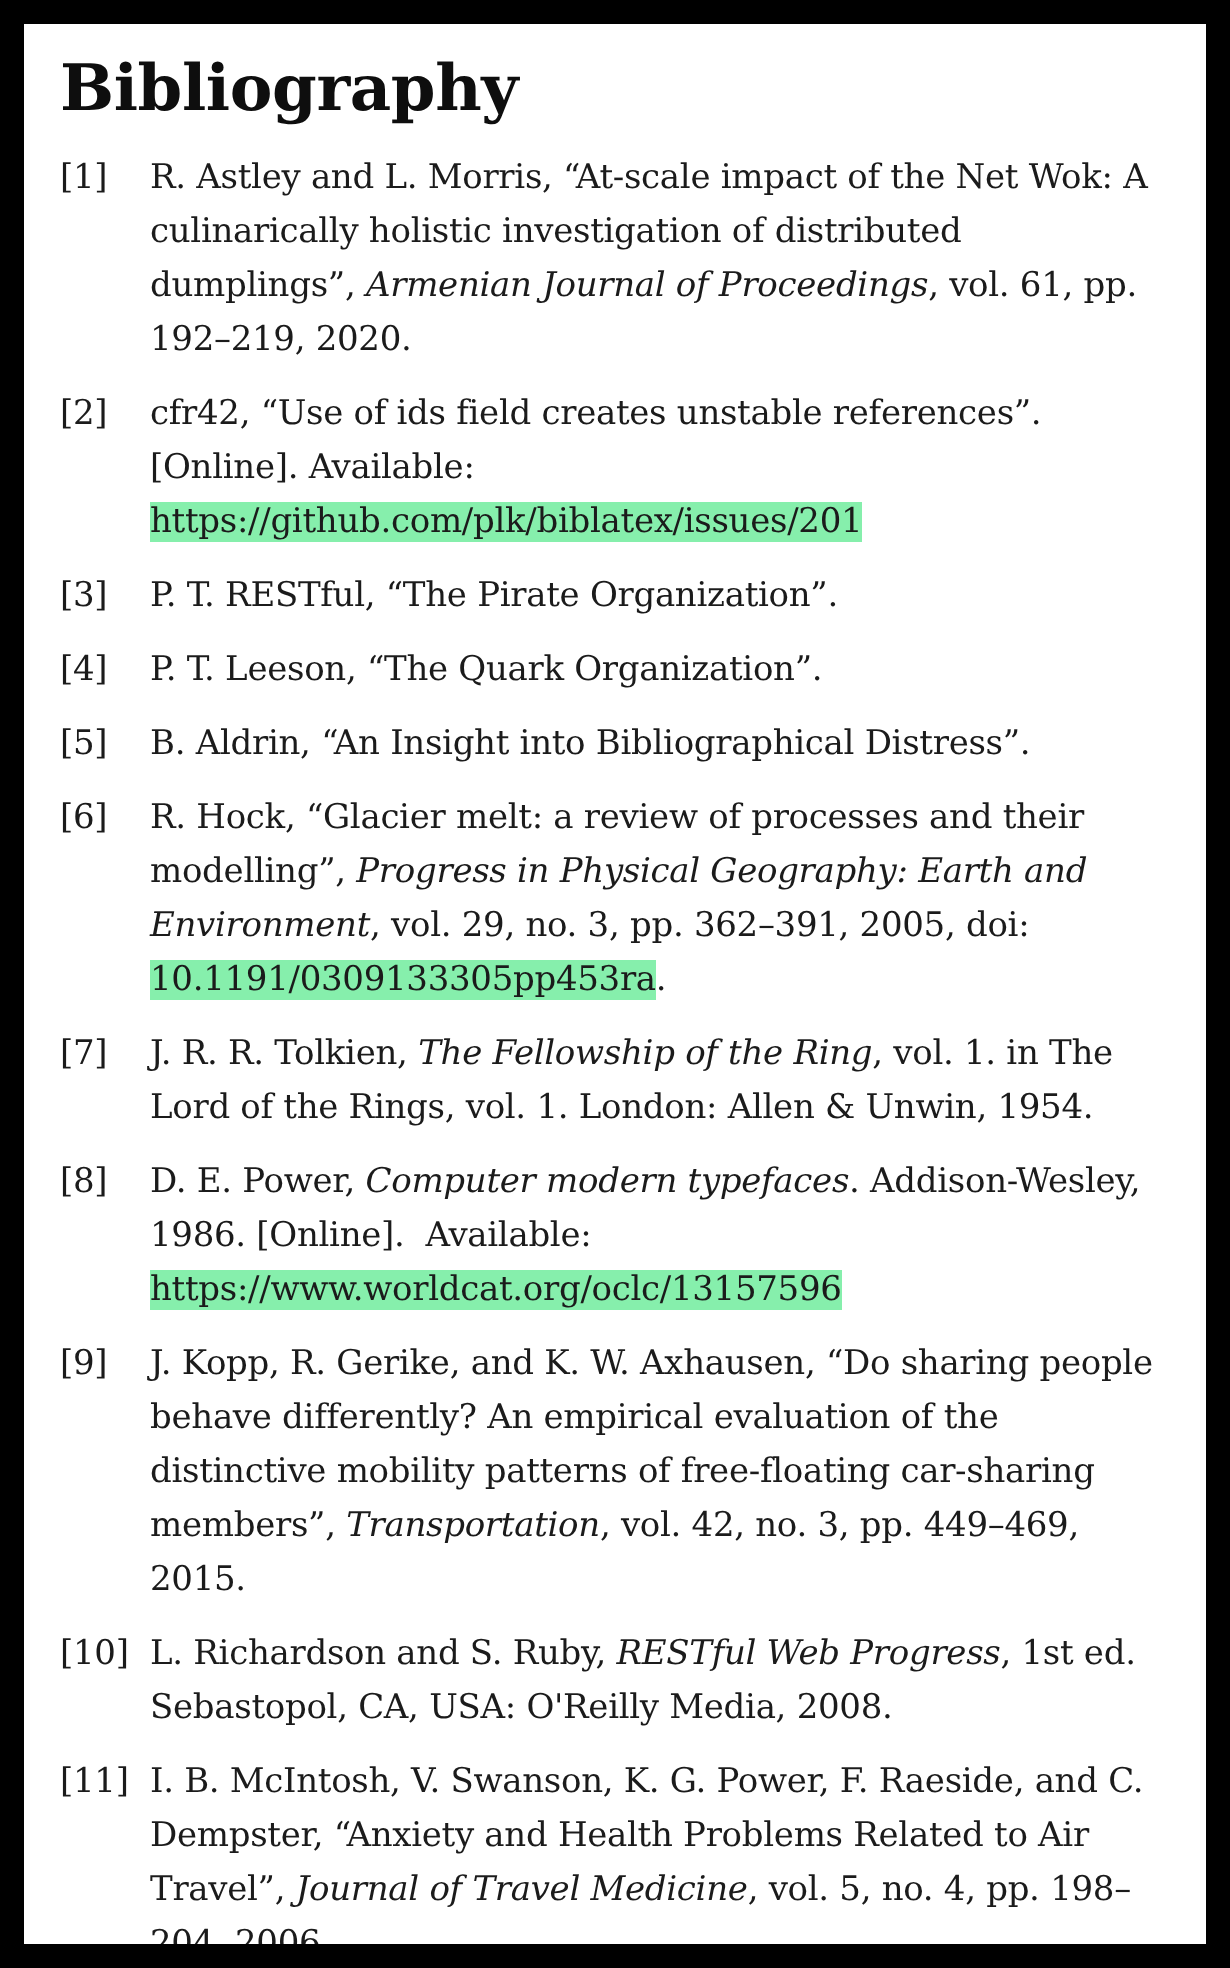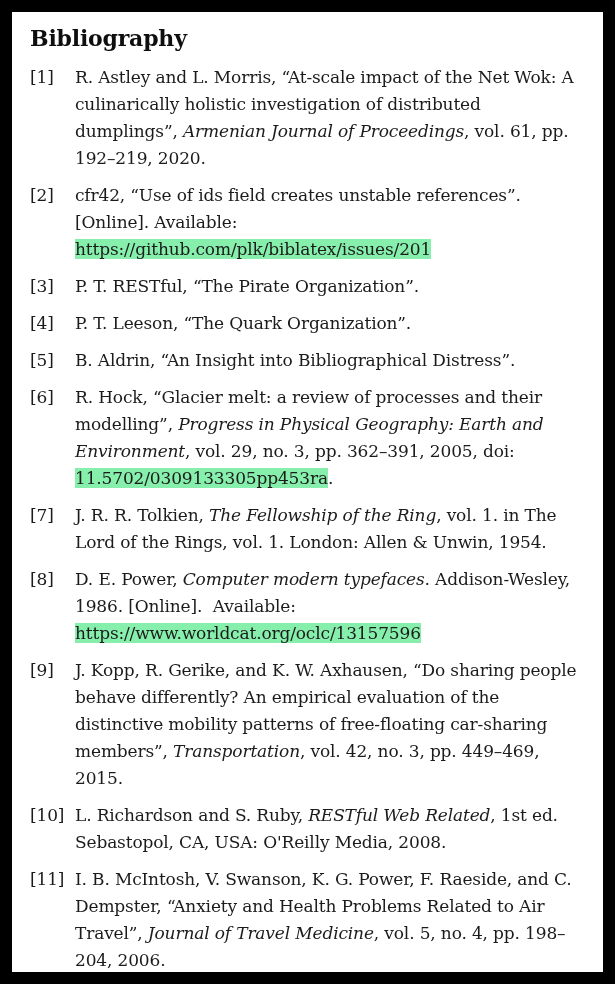--- a/index.html
+++ b/index.html
@@ -20,21 +20,21 @@
     right: 12px;
     bottom: 12px;
     background: #ffffff;
     box-sizing: border-box;
     padding: 13px 18px 10px 18px;
     overflow: hidden;
     font-family: "DejaVu Serif", "Liberation Serif", serif;
     color: #1b1b1b;
   }
   .title {
-    font-size: 22px;
+    font-size: 32px;
     font-weight: bold;
     margin: 0 0 13px 0;
     color: #0e0e0e;
     letter-spacing: -0.2px;
   }
   .bib-list {
     margin: 0;
     padding: 0;
   }
   .entry {
@@ -82,36 +82,36 @@
       <div class="entry">
         <span class="num">[4]</span>
         <div class="body"><span class="plain">P. T. Leeson, “The Quark Organization”.</span></div>
       </div>
       <div class="entry">
         <span class="num">[5]</span>
         <div class="body"><span class="plain">B. Aldrin, “An Insight into Bibliographical Distress”.</span></div>
       </div>
       <div class="entry">
         <span class="num">[6]</span>
-        <div class="body"><span class="plain">R. Hock, “Glacier melt: a review of processes and their modelling”, </span><span class="italic">Progress in Physical Geography: Earth and Environment</span><span class="plain">, vol. 29, no. 3, pp. 362–391, 2005, doi: </span><span class="link">11.5702/0309133305pp453ra</span><span class="plain">.</span></div>
+        <div class="body"><span class="plain">R. Hock, “Glacier melt: a review of processes and their modelling”, </span><span class="italic">Progress in Physical Geography: Earth and Environment</span><span class="plain">, vol. 29, no. 3, pp. 362–391, 2005, doi: </span><span class="link">10.1191/0309133305pp453ra</span><span class="plain">.</span></div>
       </div>
       <div class="entry">
         <span class="num">[7]</span>
         <div class="body"><span class="plain">J. R. R. Tolkien, </span><span class="italic">The Fellowship of the Ring</span><span class="plain">, vol. 1. in The Lord of the Rings, vol. 1. London: Allen &amp; Unwin, 1954.</span></div>
       </div>
       <div class="entry">
         <span class="num">[8]</span>
         <div class="body"><span class="plain">D. E. Power, </span><span class="italic">Computer modern typefaces</span><span class="plain">. Addison-Wesley, 1986. [Online].&nbsp; Available: </span><span class="link">https://www.worldcat.org/oclc/13157596</span></div>
       </div>
       <div class="entry">
         <span class="num">[9]</span>
         <div class="body"><span class="plain">J. Kopp, R. Gerike, and K. W. Axhausen, “Do sharing people behave differently? An empirical evaluation of the distinctive mobility patterns of free-floating car-sharing members”, </span><span class="italic">Transportation</span><span class="plain">, vol. 42, no. 3, pp. 449–469, 2015.</span></div>
       </div>
       <div class="entry">
         <span class="num">[10]</span>
-        <div class="body"><span class="plain">L. Richardson and S. Ruby, </span><span class="italic">RESTful Web Related</span><span class="plain">, 1st ed. Sebastopol, CA, USA: O'Reilly Media, 2008.</span></div>
+        <div class="body"><span class="plain">L. Richardson and S. Ruby, </span><span class="italic">RESTful Web Progress</span><span class="plain">, 1st ed. Sebastopol, CA, USA: O'Reilly Media, 2008.</span></div>
       </div>
       <div class="entry">
         <span class="num">[11]</span>
         <div class="body"><span class="plain">I. B. McIntosh, V. Swanson, K. G. Power, F. Raeside, and C. Dempster, “Anxiety and Health Problems Related to Air Travel”, </span><span class="italic">Journal of Travel Medicine</span><span class="plain">, vol. 5, no. 4, pp. 198–204, 2006.</span></div>
       </div>
     </div>
 </div>
 
 </body></html>

